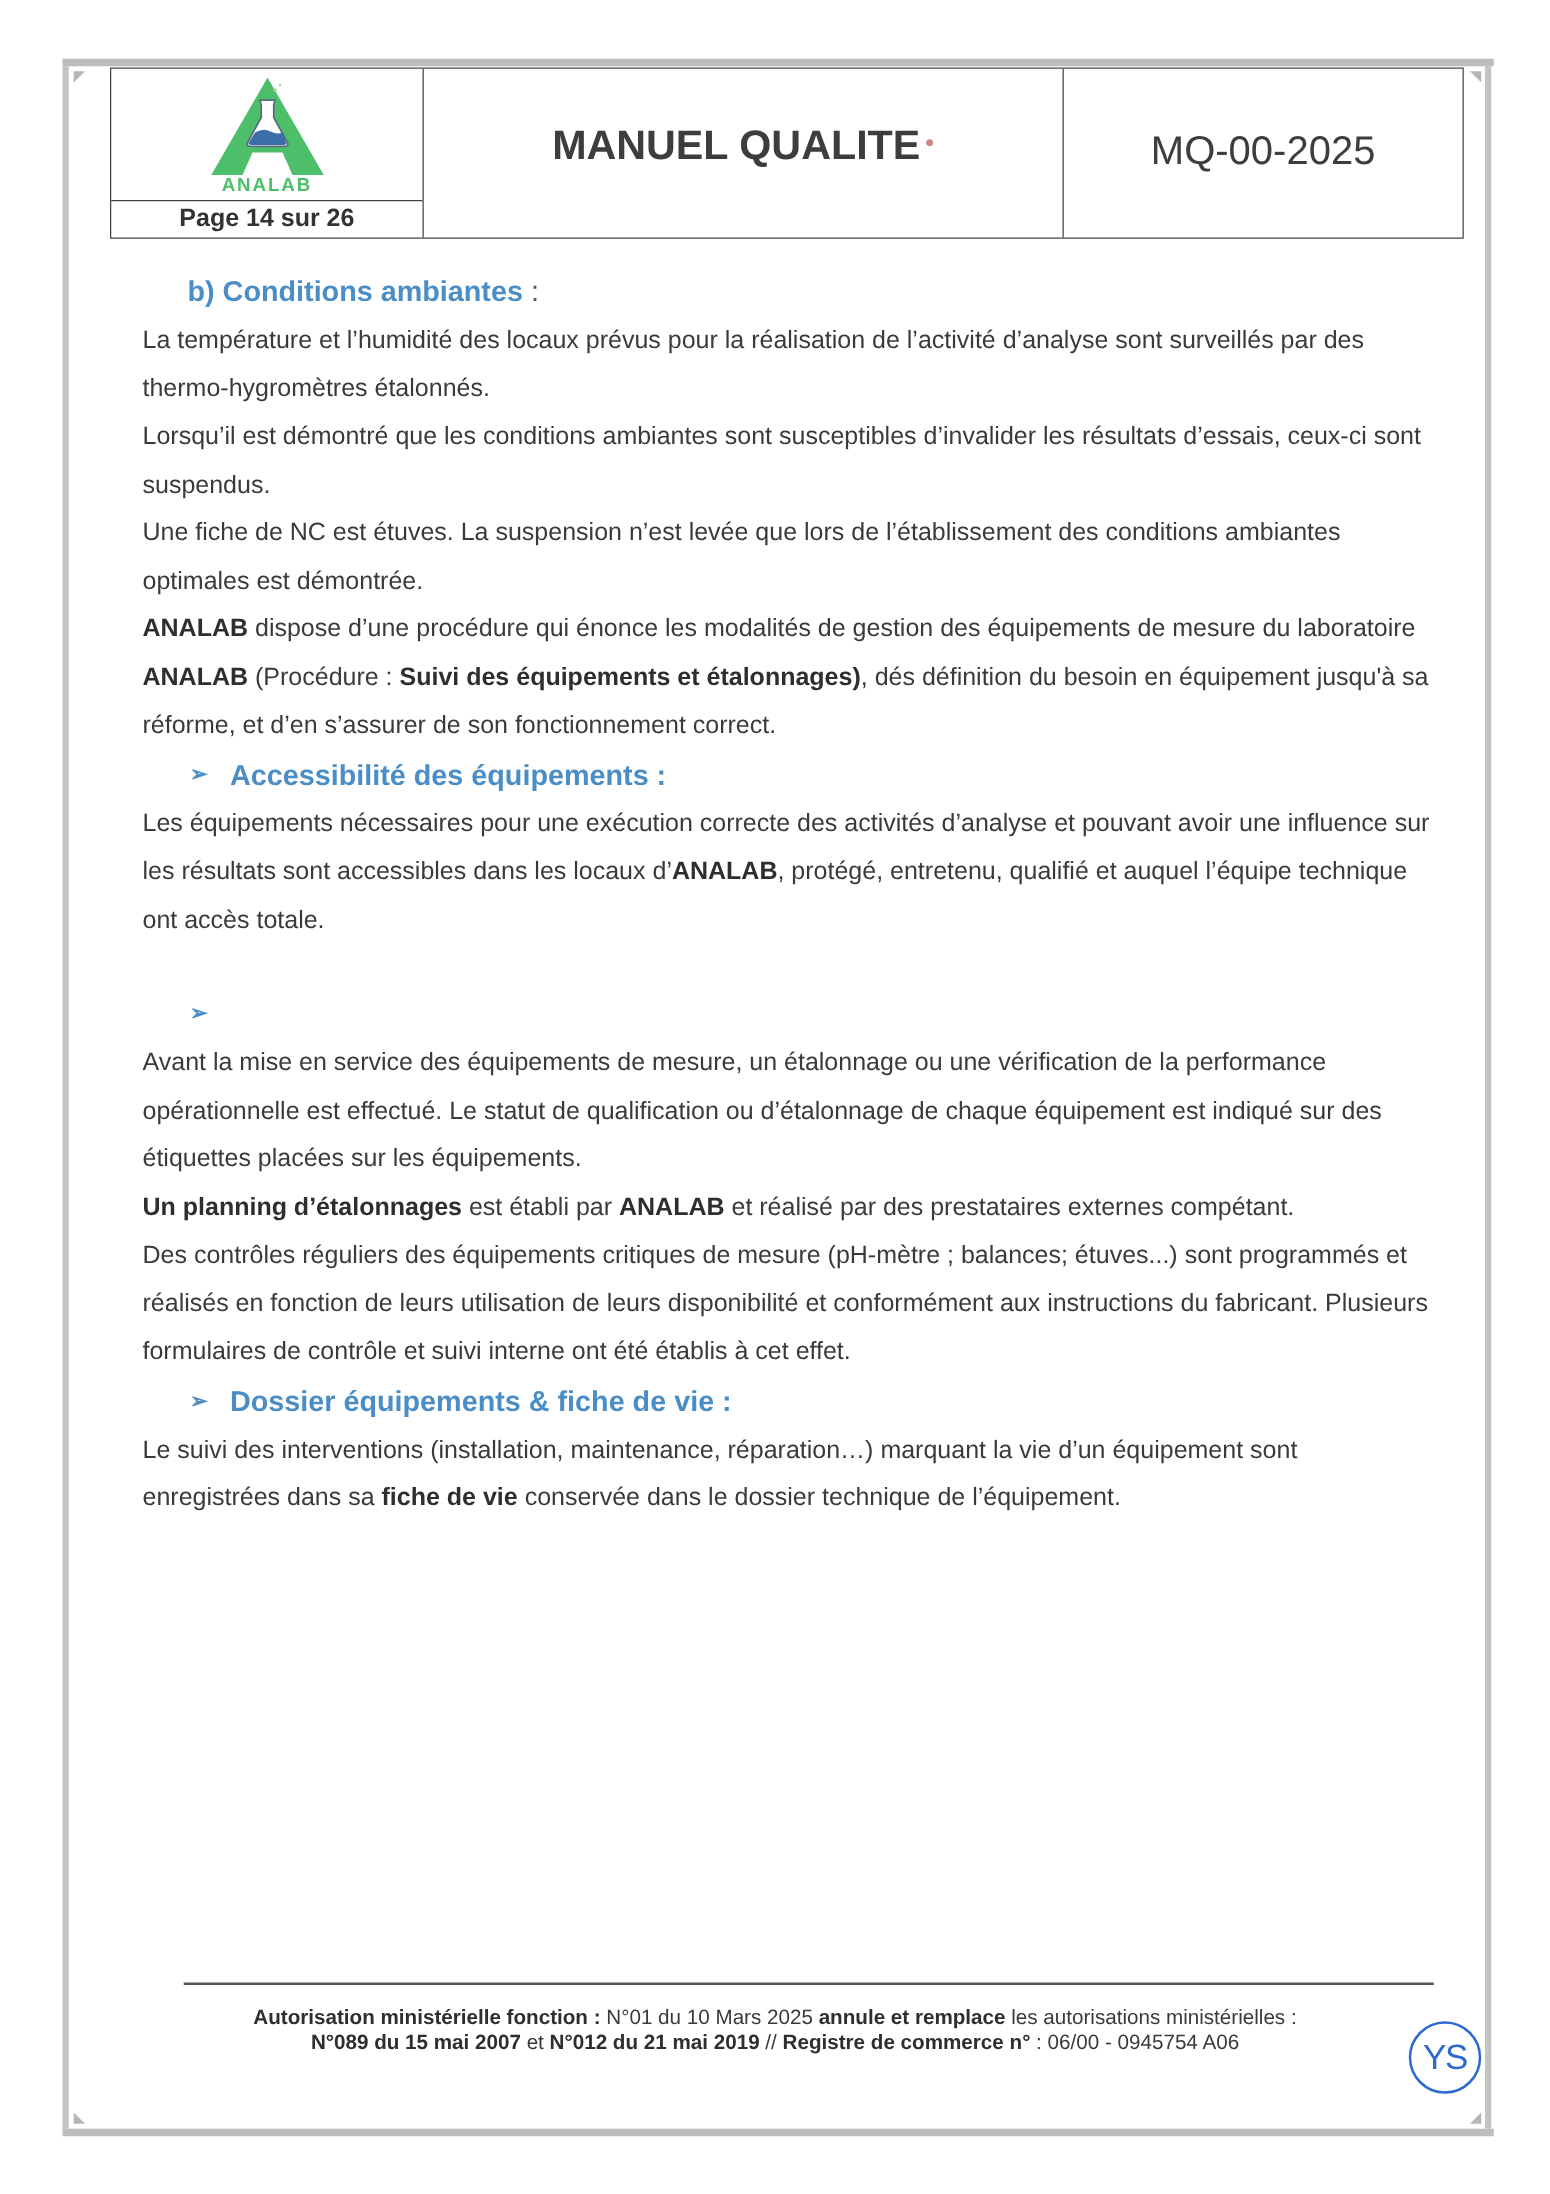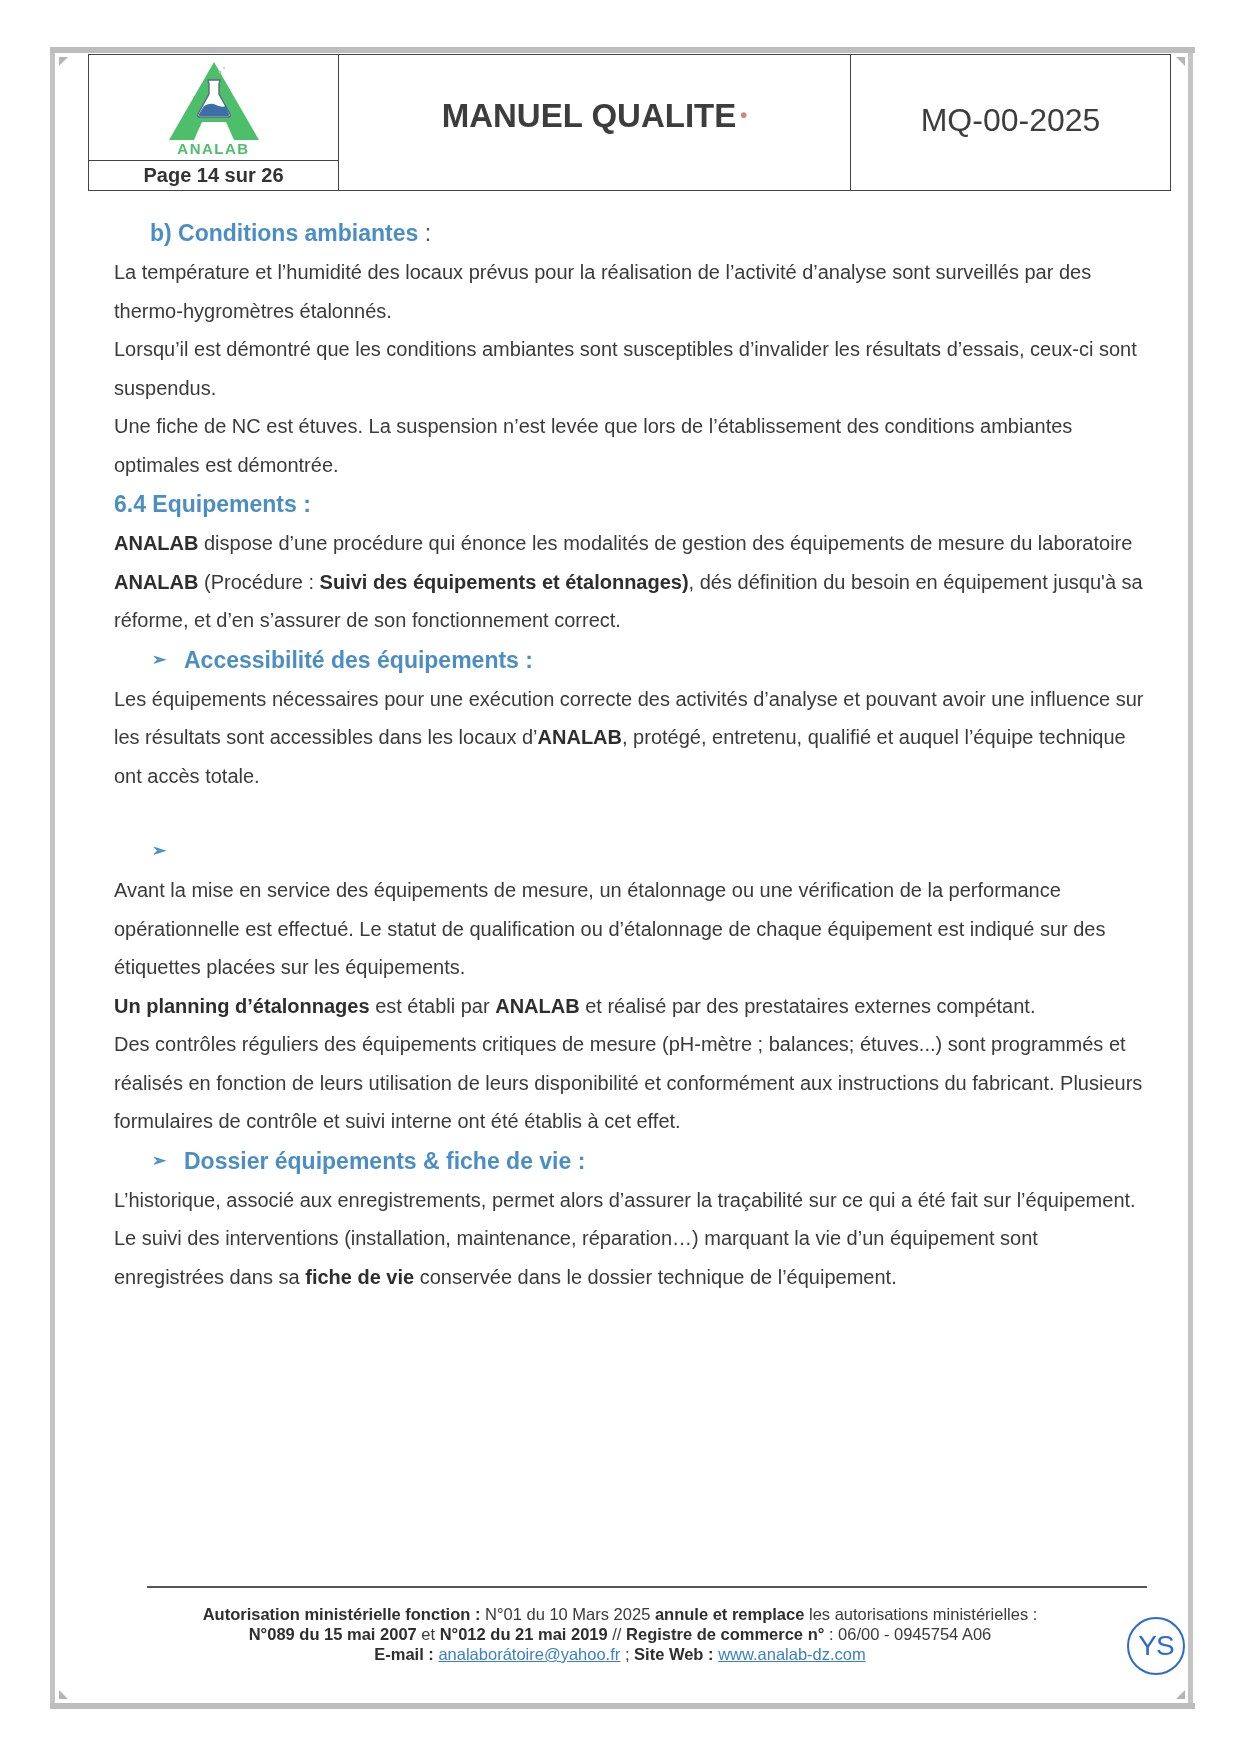--- a/index.html
+++ b/index.html
@@ -84,21 +84,20 @@
 
 <div class="content">
 
   <div class="heading h-b">
     <span>b)  Conditions ambiantes</span><span class="colon-light"> :</span>
   </div>
   <p>La température et l’humidité des locaux prévus pour la réalisation de l’activité d’analyse sont surveillés par des thermo-hygromètres étalonnés.</p>
   <p>Lorsqu’il est démontré que les conditions ambiantes sont susceptibles d’invalider les résultats d’essais, ceux-ci sont suspendus.</p>
   <p>Une fiche de NC est étuves. La suspension n’est levée que lors de l’établissement des conditions ambiantes optimales est démontrée.</p>
 
-  <div class="heading">6.4 Equipements :</div>
   <p><b>ANALAB</b><span> dispose d’une procédure qui énonce les modalités de gestion des équipements de mesure du laboratoire </span><b>ANALAB</b><span> (Procédure : </span><b>Suivi des équipements et étalonnages)</b><span>, dés définition du besoin en équipement jusqu'à sa réforme, et d’en s’assurer de son fonctionnement correct.</span></p>
 
   <div class="heading h-sub">
     <span class="arrow">➢</span>
       <span>Accessibilité des équipements :</span>
   </div>
   <p><span>Les équipements nécessaires pour une exécution correcte des activités d’analyse et pouvant avoir une influence sur les résultats sont accessibles dans les locaux d’</span><b>ANALAB</b><span>, protégé, entretenu, qualifié et auquel l’équipe technique ont accès totale.</span></p>
 
   <div class="gap"></div>
 
@@ -106,23 +105,21 @@
     <span class="arrow">➢</span>
   </div>
   <p>Avant la mise en service des équipements de mesure, un étalonnage ou une vérification de la performance opérationnelle est effectué. Le statut de qualification ou d’étalonnage de chaque équipement est indiqué sur des étiquettes placées sur les équipements.</p>
   <p><b>Un planning d’étalonnages</b><span> est établi par </span><b>ANALAB</b><span> et réalisé par des prestataires externes compétant.</span></p>
   <p>Des contrôles réguliers des équipements critiques de mesure (pH-mètre ; balances; étuves...) sont programmés et réalisés en fonction de leurs utilisation de leurs disponibilité et conformément aux instructions du fabricant. Plusieurs formulaires de contrôle et suivi interne ont été établis à cet effet.</p>
 
   <div class="heading h-sub">
     <span class="arrow">➢</span>
       <span>Dossier équipements &amp; fiche de vie :</span>
   </div>
-  <p>L’historique, associé aux enregistrements, permet alors d’assurer la traçabilité sur ce qui a été fait sur l’équipement.</p>
   <p><span>Le suivi des interventions (installation, maintenance, réparation…) marquant la vie d’un équipement sont enregistrées dans sa </span><b>fiche de vie</b><span> conservée dans le dossier technique de l’équipement.</span></p>
 </div>
 
 <div class="footer-rule"></div>
 <div class="footer">
   <div><b>Autorisation ministérielle fonction :</b><span> N°01 du 10 Mars 2025 </span><b>annule et remplace</b><span> les autorisations ministérielles :</span></div>
   <div><b>N°089 du 15 mai 2007</b><span> et  </span><b>N°012 du 21 mai 2019</b><span>  //  </span><b>Registre de commerce n°</b><span> : 06/00 - 0945754 A06</span></div>
-  <div><b>E-mail :</b> <a>analaborátoire@yahoo.fr</a><span>  ; </span><b>Site Web :</b> <a>www.analab-dz.com</a></div>
 </div>
 <div class="stamp">YS</div>
 
 </body></html>

